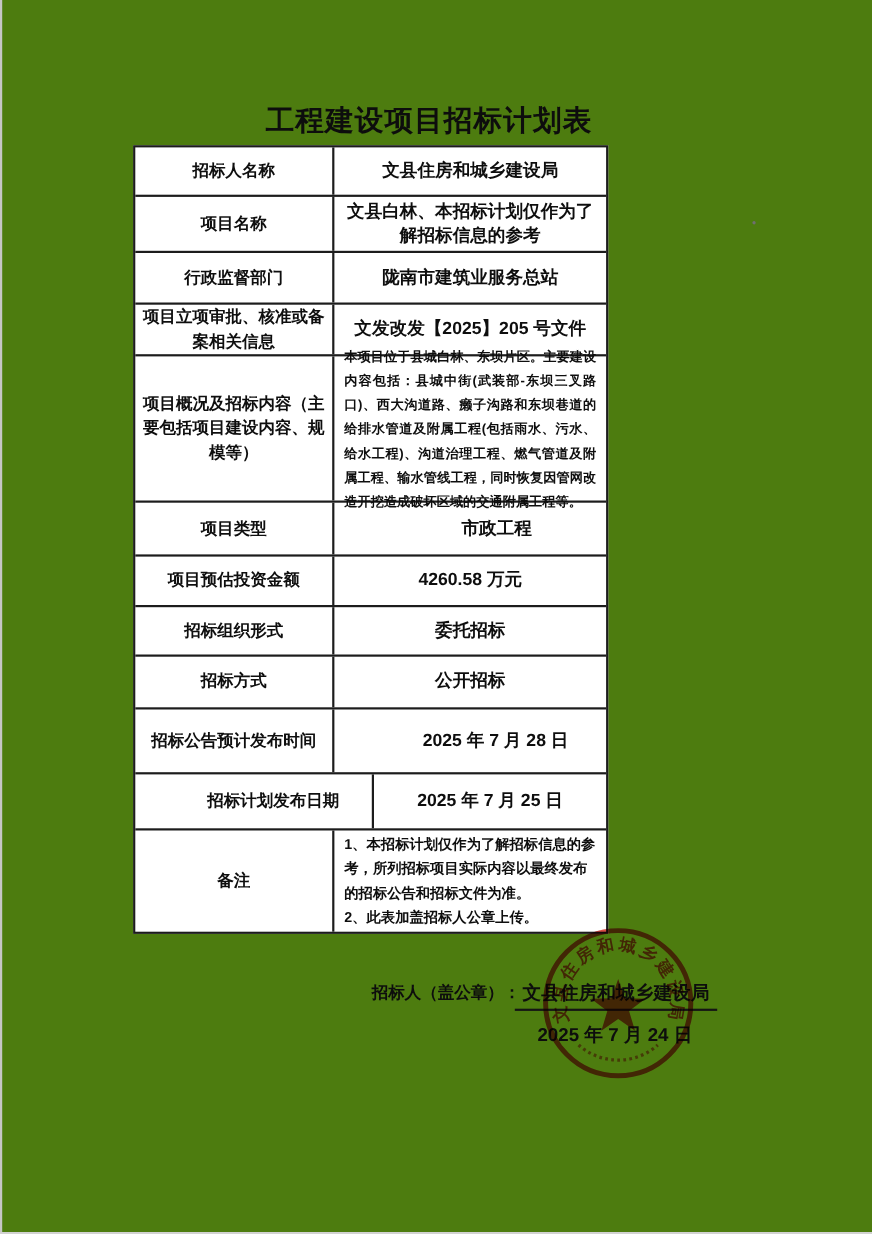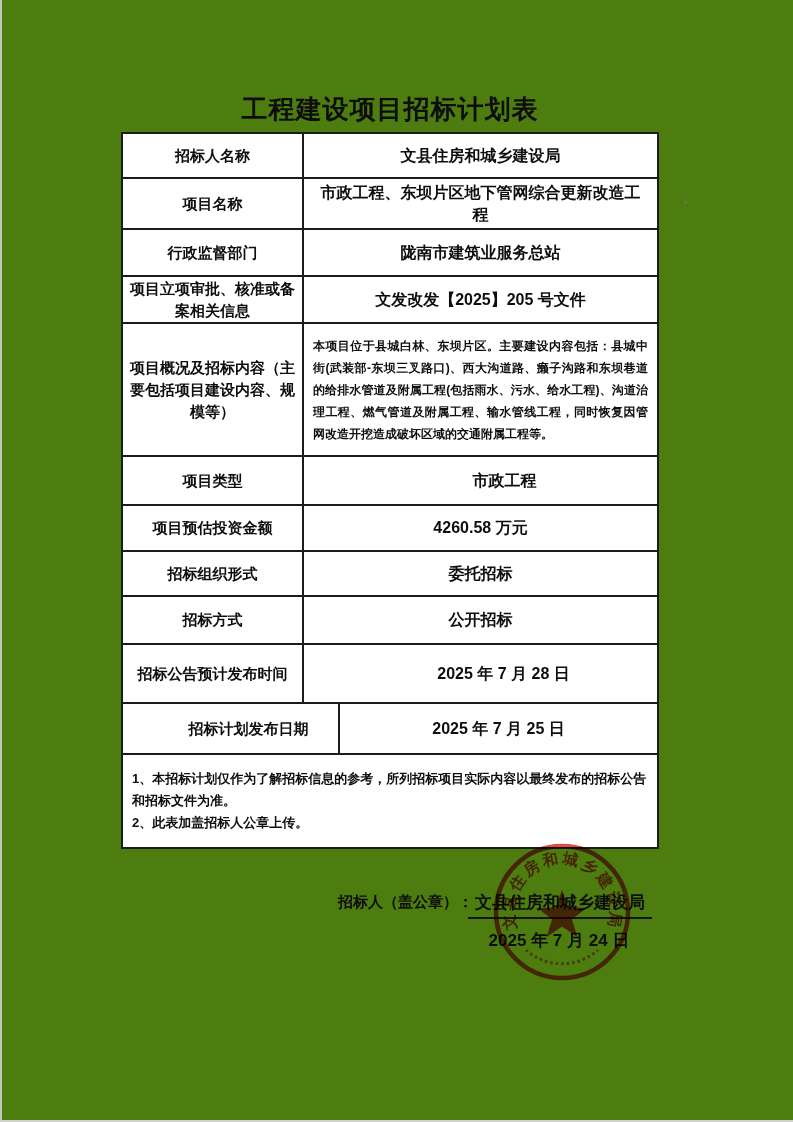--- a/index.html
+++ b/index.html
@@ -38,21 +38,21 @@
     text-align: center;
     font-size: 26px;
     font-weight: bold;
     letter-spacing: 1px;
     color: #0d0d0d;
   }
 
   .table {
     position: absolute;
     left: 121px; top: 132px;
-    width: 538px;
+    width: 432px;
     border: 2px solid #1c1c1c;
     box-sizing: border-box;
     background: #fff;
   }
   .row {
     display: flex;
     box-sizing: border-box;
     border-bottom: 2px solid #1c1c1c;
   }
   .row:last-child { border-bottom: none; }
@@ -162,21 +162,21 @@
 
   <h1 class="title">工程建设项目招标计划表</h1>
 
   <div class="table">
     <div class="row r0">
       <div class="cell label">招标人名称</div>
       <div class="cell value">文县住房和城乡建设局</div>
     </div>
     <div class="row r1">
       <div class="cell label">项目名称</div>
-      <div class="cell value">市政工程、东坝片区地下管网综合更新改造工程</div>
+      <div class="cell value">文县白林、本招标计划仅作为了解招标信息的参考</div>
     </div>
     <div class="row r2">
       <div class="cell label">行政监督部门</div>
       <div class="cell value">陇南市建筑业服务总站</div>
     </div>
     <div class="row r3">
       <div class="cell label">项目立项审批、核准或备案相关信息</div>
       <div class="cell value">文发改发【2025】205 号文件</div>
     </div>
     <div class="row r4">
@@ -201,20 +201,21 @@
     </div>
     <div class="row r9">
       <div class="cell label">招标公告预计发布时间</div>
       <div class="cell value">2025 年 7 月 28 日</div>
     </div>
     <div class="row r10">
       <div class="cell label">招标计划发布日期</div>
       <div class="cell value">2025 年 7 月 25 日</div>
     </div>
     <div class="row r11">
+      <div class="cell label">备注</div>
       <div class="cell value">1、本招标计划仅作为了解招标信息的参考，所列招标项目实际内容以最终发布的招标公告和招标文件为准。
 2、此表加盖招标人公章上传。</div>
     </div>
   </div>
 
   <span class="signer-label">招标人（盖公章）：</span>
   <span class="signer-name">文县住房和城乡建设局</span>
   <div class="sign-date">2025 年 7 月 24 日</div>
 
   <svg class="stamp" viewBox="0 0 148 148" xmlns="http://www.w3.org/2000/svg">

